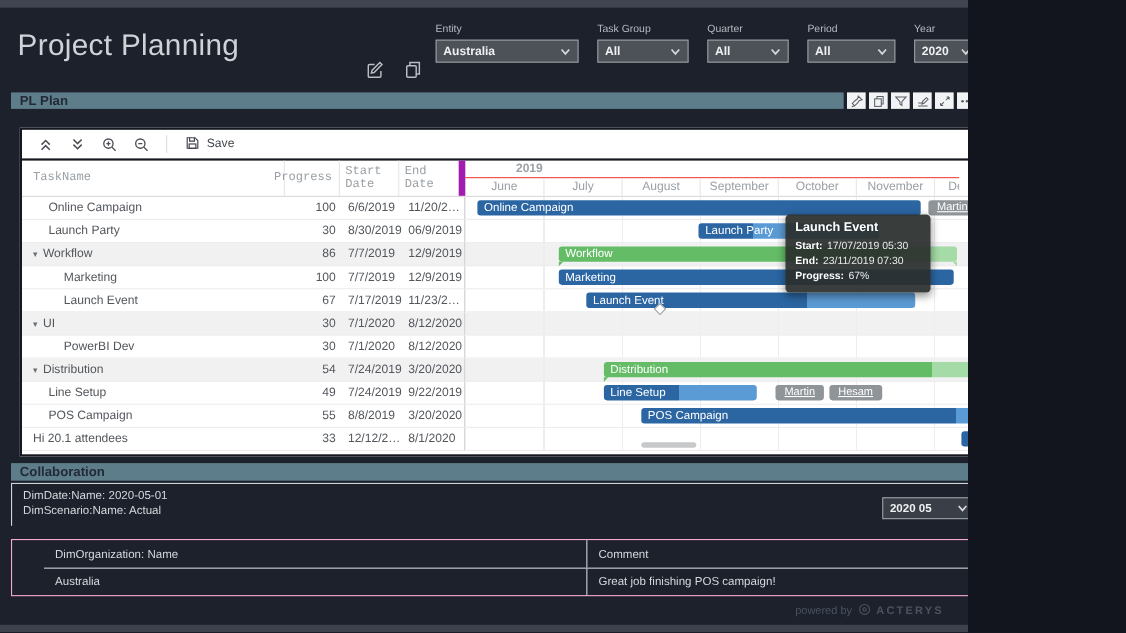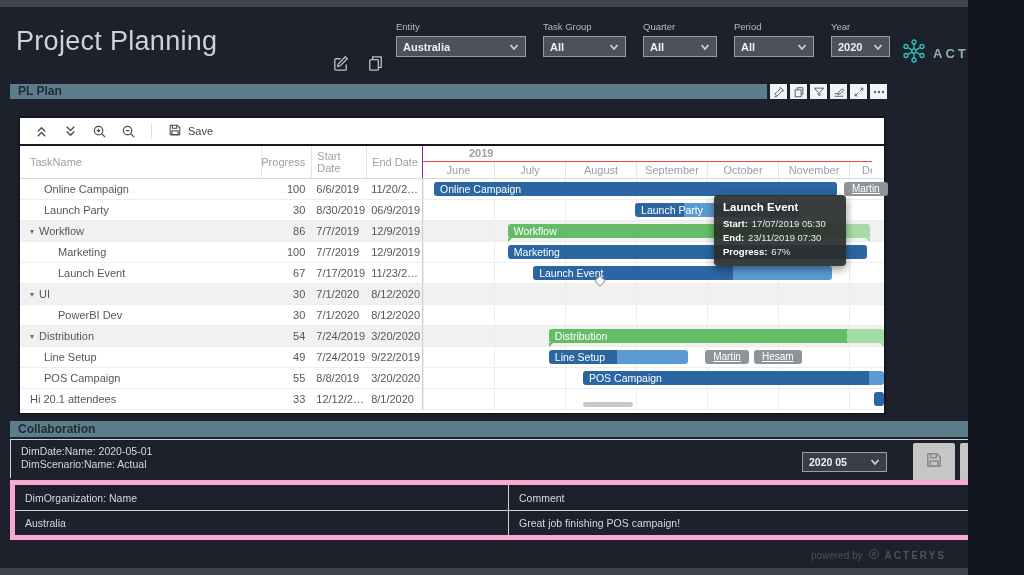--- a/index.html
+++ b/index.html
@@ -1,17 +1,17 @@
 <!DOCTYPE html>
 <html><head>
 <meta charset="utf-8">
 <style>
   html,body{margin:0;padding:0;background:#12151d;}
   *{box-sizing:border-box;}
-  .stage{position:relative;width:968px;height:575px;background:#1c212c;overflow:hidden;
+  .stage{position:relative;width:880px;height:575px;background:#1c212c;overflow:hidden;
          font-family:"Liberation Sans","DejaVu Sans",sans-serif;}
   .topstrip{position:absolute;top:0;left:0;right:0;height:7px;background:#3f4450;}
   .bottomstrip{position:absolute;bottom:0;left:0;right:0;height:7px;background:#3d424d;}
 
   
   .page-title{position:absolute;left:16px;top:26px;font-size:27px;font-weight:300;color:#ced3d8;letter-spacing:.3px;}
   .title-actions{position:absolute;left:330px;top:52px;display:flex;gap:12px;}
   .ta{width:22px;height:22px;color:#b9bec3;cursor:pointer;display:flex;align-items:center;justify-content:center;}
   .filter-bar{position:absolute;left:396px;top:21px;display:flex;gap:17px;}
   .flabel{font-size:9.5px;color:#b6bbc1;margin-bottom:4px;}
@@ -33,21 +33,21 @@
          color:#5a5f66;cursor:pointer;}
 
   
   .panel{position:absolute;left:18px;top:116px;width:868px;height:299px;background:#fff;
          border:2px solid #15181e;}
   .toolbar{height:28px;border-bottom:2px solid #15181e;display:flex;align-items:center;padding-left:8px;gap:3px;}
   .tbtn{width:26px;height:20px;display:flex;align-items:center;justify-content:center;color:#4a4f55;cursor:pointer;}
   .tsep{width:1px;height:16px;background:#dcdcdc;margin:0 7px;}
   .save-btn{display:flex;align-items:center;gap:6px;font-size:11px;color:#3f444a;cursor:pointer;padding:0 6px;}
   .ghead{display:flex;height:33px;border-bottom:1px solid #d9d9d9;}
-  .ghead-left{width:403px;display:flex;border-right:1px solid #a21caf;}
+  .ghead-left{width:403px;display:flex;border-right:6px solid #a21caf;font-family:Liberation Mono, monospace;}
   .hc{font-size:11px;color:#9aa0a5;display:flex;align-items:center;}
   .hc.hname{width:242px;padding-left:10px;}
   .hc.hprog{width:50px;justify-content:flex-end;padding-right:6px;border-left:1px solid #e6e6e6;}
   .hc.hdate{width:55px;padding-left:5px;border-left:1px solid #e6e6e6;}
   .hc.hdate2{width:56px;padding-left:5px;border-left:1px solid #e6e6e6;}
   .ghead-right{flex:1;position:relative;}
   .year{position:absolute;left:46px;top:1px;font-size:11px;color:#9aa0a5;font-weight:bold;}
   .months{position:absolute;left:0;right:12px;bottom:0;height:17px;display:flex;border-top:1px solid #ef4444;}
   .mcell{width:71px;font-size:11px;color:#9aa0a5;text-align:center;line-height:16px;overflow:hidden;white-space:nowrap;}
   .mcell + .mcell{border-left:1px solid #e6e6e6;}
@@ -95,21 +95,21 @@
   .collab-info{position:absolute;left:10px;top:439px;width:1004px;height:39px;border:1px solid #cfd4d9;
                border-bottom:none;padding:5px 10px;}
   .cinfo-line{font-size:10.5px;color:#d4d9dd;line-height:13px;}
   .pselect{position:absolute;left:802px;top:452px;width:85px;height:20px;background:#3a3f47;
            border:1px solid #9aa0a6;display:flex;align-items:center;justify-content:space-between;
            padding:0 6px;cursor:pointer;}
   .pvalue{font-size:10.5px;font-weight:bold;color:#eef0f2;}
   .cbtn{position:absolute;top:443px;width:42px;height:38px;background:#c6c6c6;border-radius:2px;
         display:flex;align-items:center;justify-content:center;color:#8b8b8b;cursor:pointer;}
   #collab-save{left:913px;} #collab-undo{left:960px;}
-  .collab-table{position:absolute;left:10px;top:480px;width:1004px;border:5px solid #f9a8d4;}
+  .collab-table{position:absolute;left:10px;top:490px;width:1004px;border:1px solid #f9a8d4;padding-left:29px;}
   .crow{display:flex;height:25px;}
   .crow + .crow{border-top:1px solid #cfd4d9;}
   .ccell{font-size:10.5px;color:#d4d9dd;display:flex;align-items:center;padding-left:10px;overflow:hidden;white-space:nowrap;}
   .cc1{width:494px;border-right:1px solid #cfd4d9;}
   .cc2{flex:1;}
 
   .footer{position:absolute;right:22px;top:548px;display:flex;align-items:center;gap:5px;color:#4c5360;font-size:10px;}
   .fbrand{letter-spacing:2px;color:#4c5360;font-weight:bold;font-size:10px;}
 </style>
 </head>

